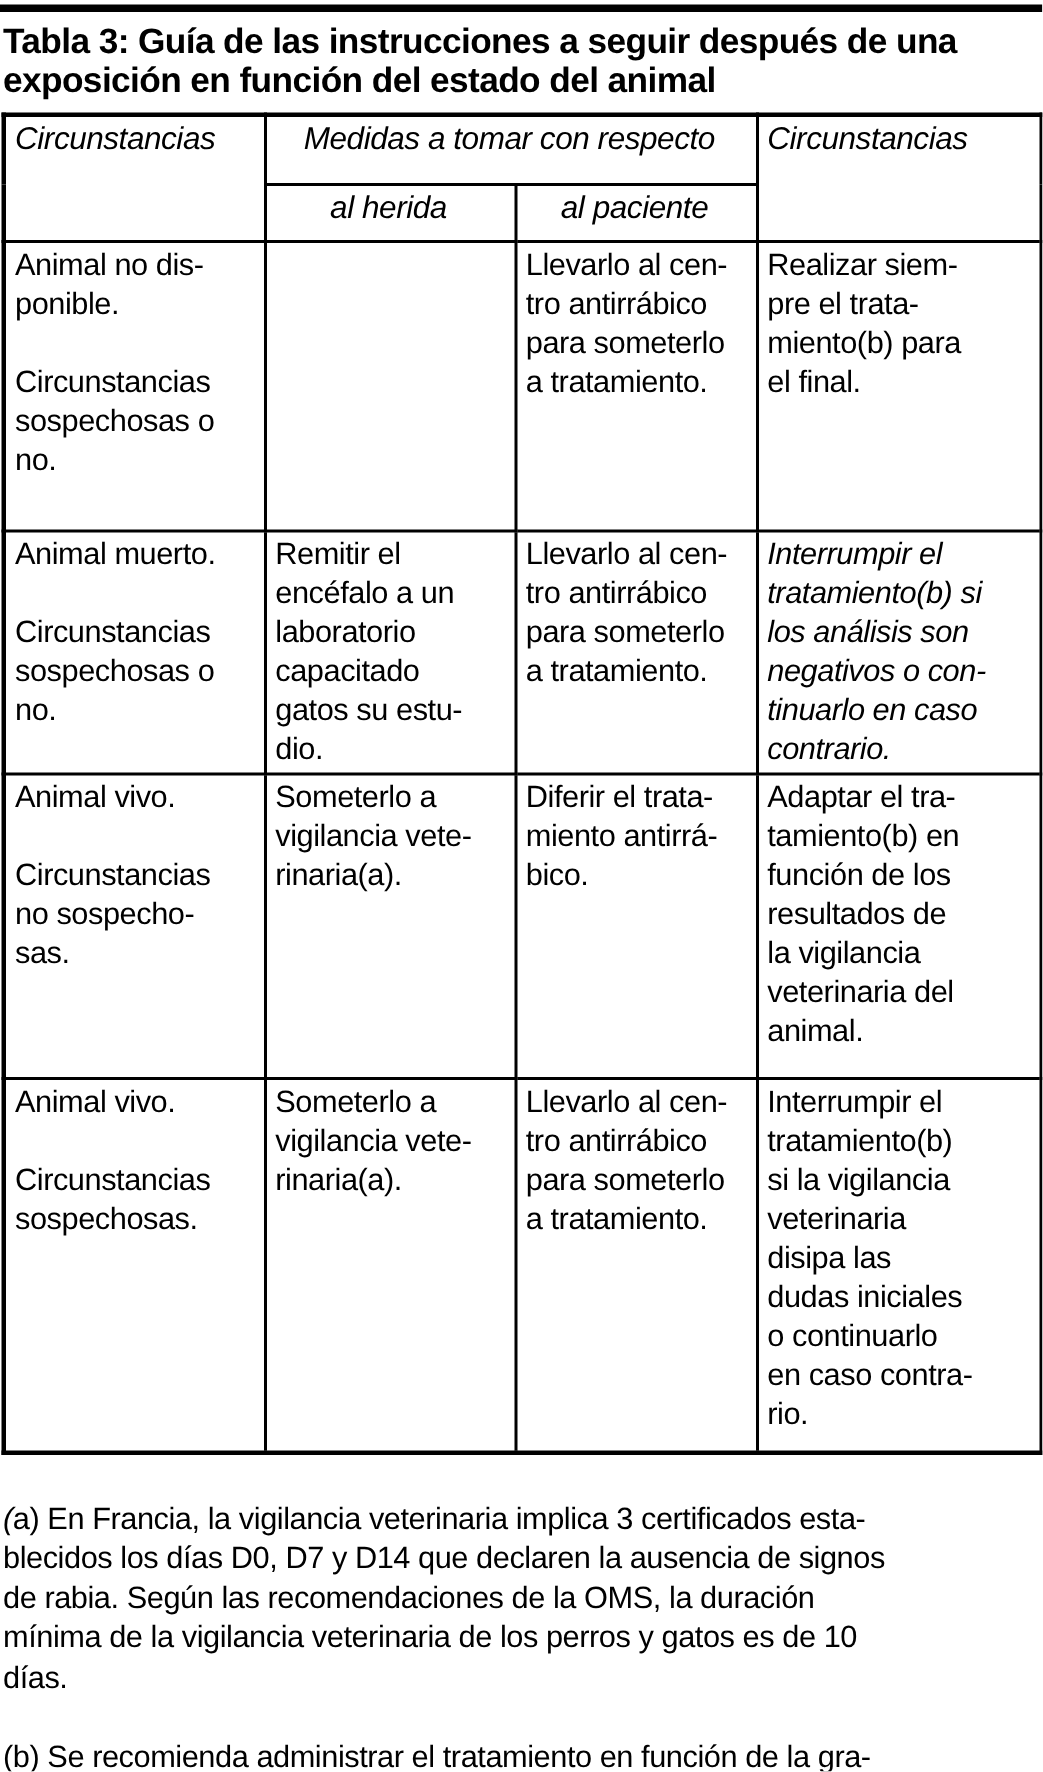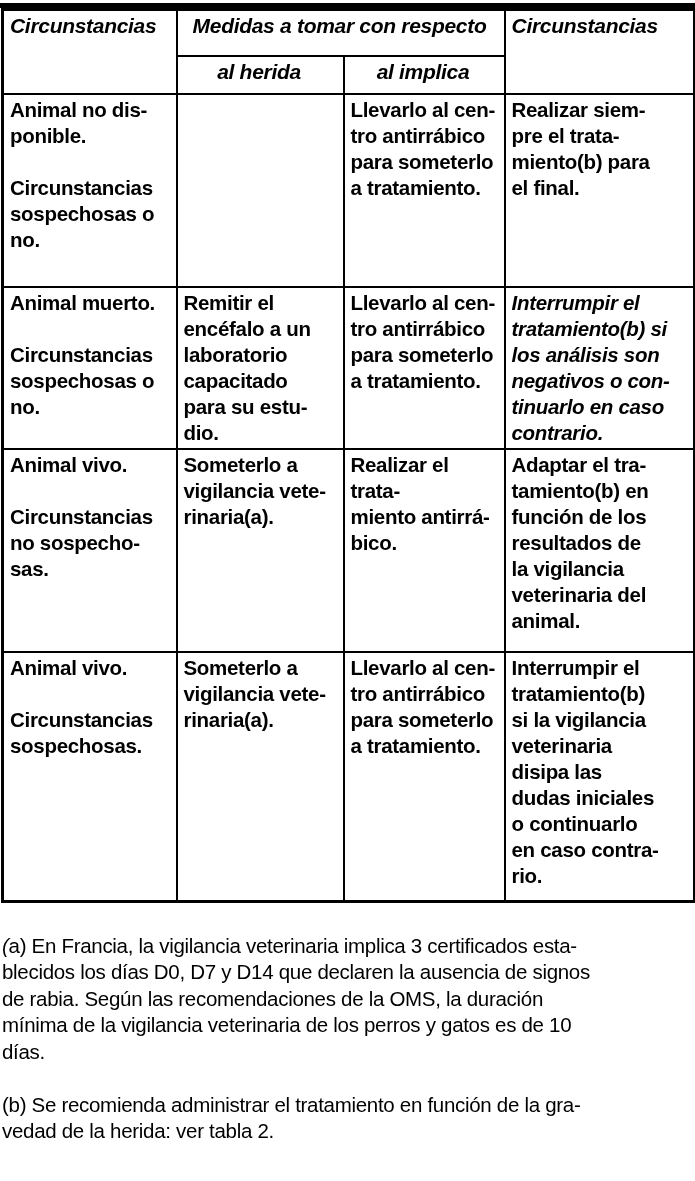--- a/index.html
+++ b/index.html
@@ -38,21 +38,21 @@
     border: 3px solid #000000;
   }
   table.guide th, table.guide td {
     border: 2.5px solid #000000;
     vertical-align: top;
     padding: 2px 8px 2px 6px;
     font-size: 20.5px;
     line-height: 26px;
     letter-spacing: -0.3px;
     white-space: pre-line;
-    font-weight: bold;
+    font-weight: normal;
     overflow: hidden;
   }
   table.guide th {
     font-style: italic;
     font-size: 21px;
   }
   th.group, th.sub {
     text-align: center;
     vertical-align: middle;
     margin-left: 16px;
@@ -78,37 +78,39 @@
   .footnotes p { margin: 0; }
   .it { font-style: italic; }
 </style>
 </head>
 <body>
 
 <div class="page">
 
   <div class="rule top"></div>
 
+  <h1 class="title">Tabla 3: Guía de las instrucciones a seguir después de una
+exposición en función del estado del animal</h1>
 
   <table class="guide">
     <colgroup>
       <col style="width:174px">
       <col style="width:167px">
       <col style="width:161px">
       <col style="width:190px">
     </colgroup>
     <thead>
       <tr class="hdr1">
         <th class="corner" rowspan="2">Circunstancias</th>
         <th class="group" colspan="2">Medidas a tomar con respecto</th>
         <th class="corner" rowspan="2">Circunstancias</th>
       </tr>
       <tr class="hdr2">
         <th class="sub">al herida</th>
-        <th class="sub">al implica</th>
+        <th class="sub">al paciente</th>
       </tr>
     </thead>
     <tbody>
       <tr class="r0">
         <td>Animal no dis-
 ponible.
 
 Circunstancias
 sospechosas o
 no.</td>
@@ -125,21 +127,21 @@
       <tr class="r1">
         <td>Animal muerto.
 
 Circunstancias
 sospechosas o
 no.</td>
         <td>Remitir el
 encéfalo a un
 laboratorio
 capacitado
-para su estu-
+gatos su estu-
 dio.</td>
         <td>Llevarlo al cen-
 tro antirrábico
 para someterlo
 a tratamiento.</td>
         <td class="italic">Interrumpir el
 tratamiento(b) si
 los análisis son
 negativos o con-
 tinuarlo en caso
@@ -147,21 +149,21 @@
       </tr>
       <tr class="r2">
         <td>Animal vivo.
 
 Circunstancias
 no sospecho-
 sas.</td>
         <td>Someterlo a
 vigilancia vete-
 rinaria(a).</td>
-        <td>Realizar el trata-
+        <td>Diferir el trata-
 miento antirrá-
 bico.</td>
         <td>Adaptar el tra-
 tamiento(b) en
 función de los
 resultados de
 la vigilancia
 veterinaria del
 animal.</td>
       </tr>

